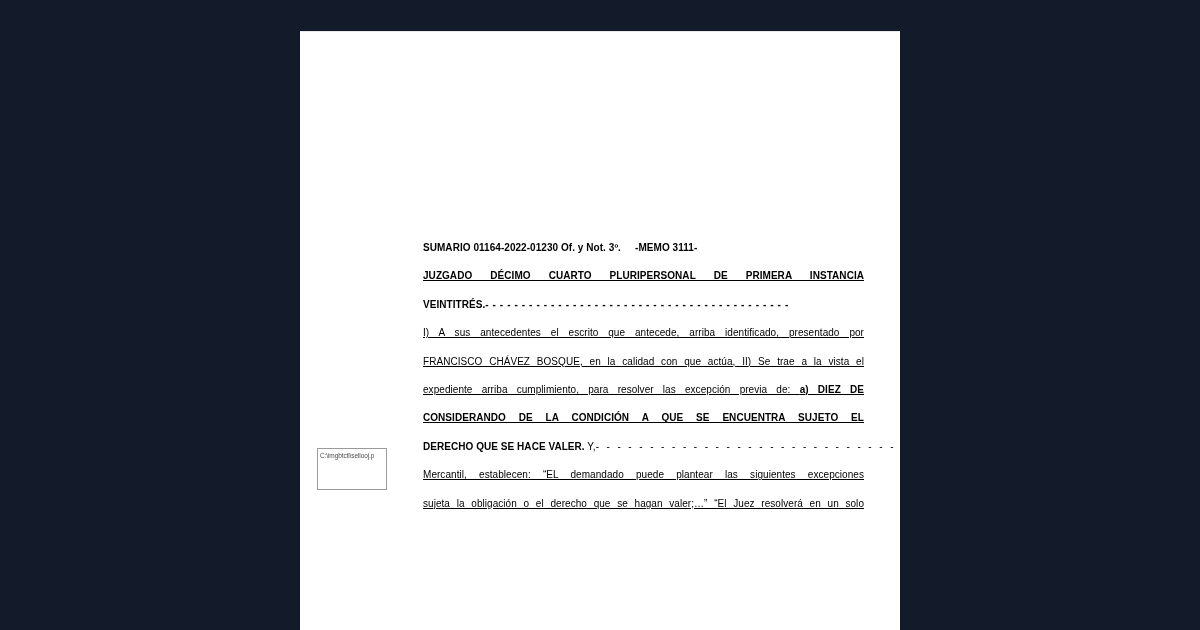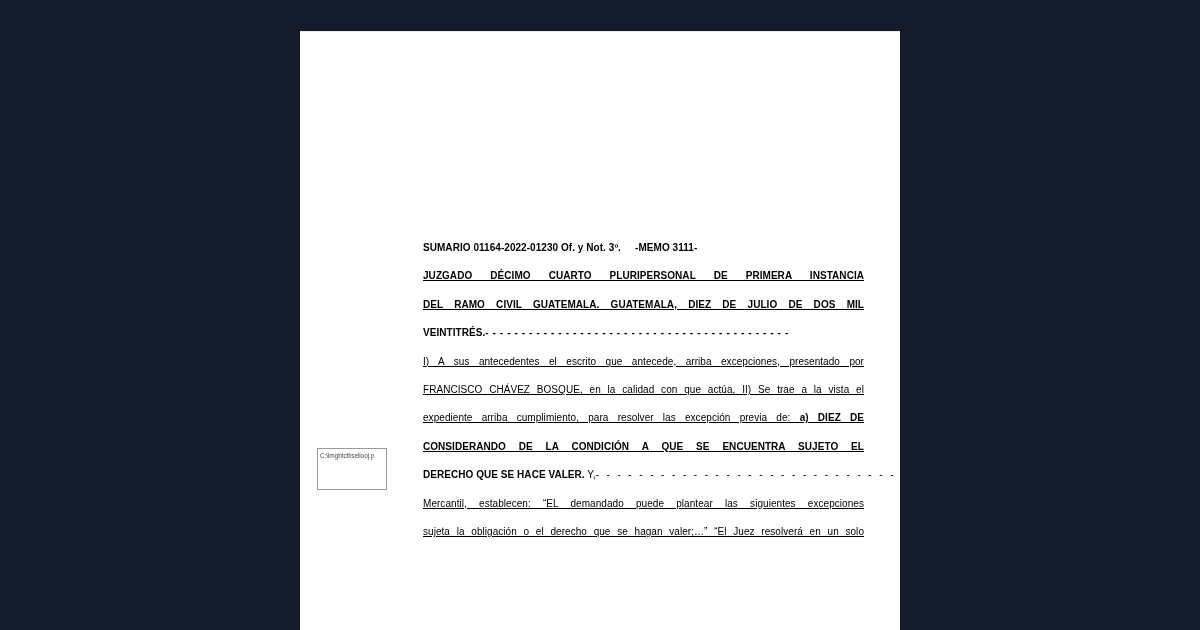--- a/index.html
+++ b/index.html
@@ -114,30 +114,27 @@
     <div id="doc-body">
 
       <div class="line">
         <b>SUMARIO 01164-2022-01230 Of. y Not. 3º.</b><b style="white-space:pre">     </b><b>-MEMO 3111-</b>
       </div>
 
       <div class="line j">
         <b>JUZGADO DÉCIMO CUARTO PLURIPERSONAL DE PRIMERA INSTANCIA</b>
       </div>
 
-      <div class="line j">
-        <b>DEL RAMO CIVIL GUATEMALA. GUATEMALA, DIEZ DE JULIO DE DOS MIL</b>
-      </div>
 
       <div class="line">
         <b>VEINTITRÉS.</b><b class="dashes">- - - - - - - - - - - - - - - - - - - - - - - - - - - - - - - - - - - - - - - - - -</b>
       </div>
 
       <div class="line j">
-        <span>I) A sus antecedentes el escrito que antecede, arriba excepciones, presentado por</span>
+        <span>I) A sus antecedentes el escrito que antecede, arriba identificado, presentado por</span>
       </div>
 
       <div class="line j">
         <span>FRANCISCO CHÁVEZ BOSQUE, en la calidad con que actúa, II) Se trae a la vista el</span>
       </div>
 
       <div class="line j">
         <span>expediente arriba cumplimiento, para resolver las excepción previa de: </span><b>a) DIEZ DE</b>
       </div>
 

